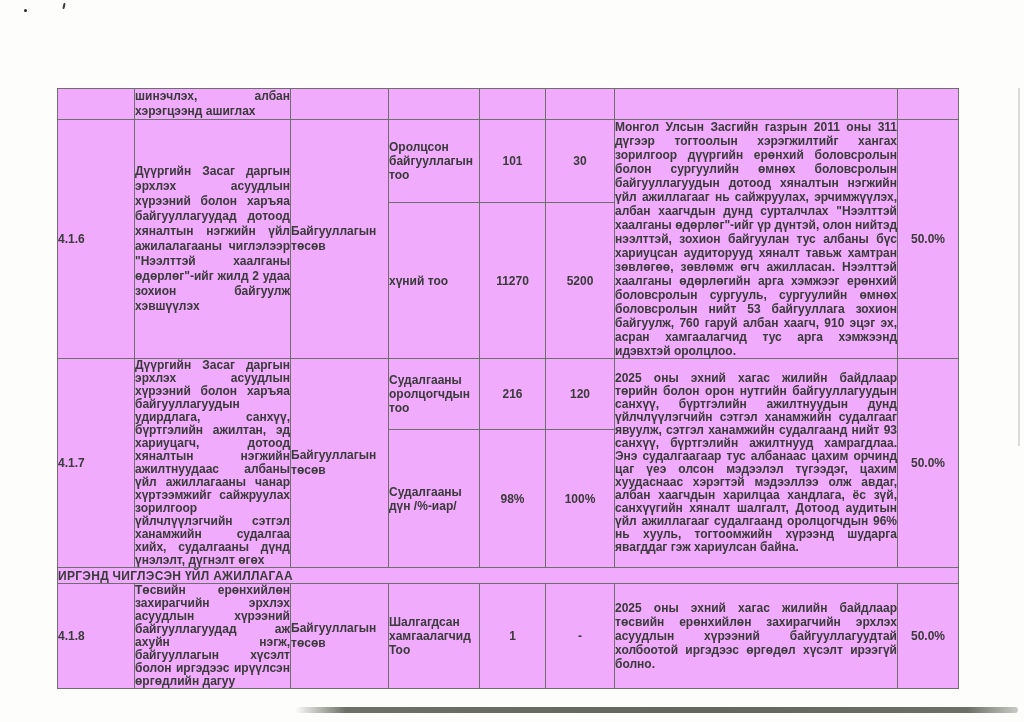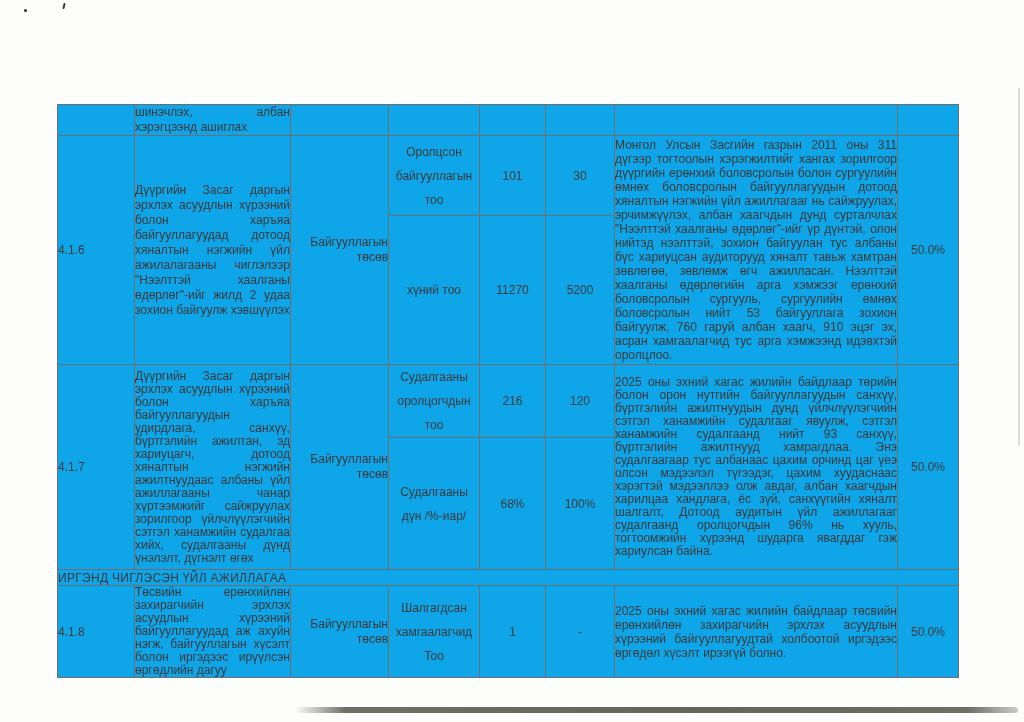--- a/index.html
+++ b/index.html
@@ -9,40 +9,40 @@
   }
   
   .speck{position:absolute;background:#2b2b2b;}
   #speck1{left:24px;top:9px;width:3px;height:3px;border-radius:50%;}
   #speck2{left:63px;top:3px;width:2px;height:6px;border-radius:1px;transform:rotate(14deg);background:#3c3c3c;}
   #edge-line{position:absolute;left:1018px;top:88px;width:2px;height:358px;background:#dcdbd7;}
   #shadow-bar{position:absolute;left:295px;top:707px;width:723px;height:6px;border-radius:3px;
     background:linear-gradient(to right,rgba(105,110,100,0),#6c7066 7%,#62665c 55%,#6b6f65 93%,rgba(105,110,100,0.35));}
   
   table#perf{
-    position:absolute;left:57px;top:104px;width:901px;table-layout:fixed;
-    border-collapse:collapse;background:#0ea5e9;
+    position:absolute;left:57px;top:88px;width:901px;table-layout:fixed;
+    border-collapse:collapse;background:#f0abfc;font-weight:bold;
   }
   #perf td{
     border:1px solid #6e6e6e;overflow:hidden;vertical-align:middle;
     font-size:12px;color:#3a3a3a;padding:0;
   }
   tr.r0 td{height:30px;}
   tr.r1 td{height:79px;}
   tr.r2 td{height:148px;margin-left:40px;}
   tr.r3 td{height:67px;}
   tr.r4 td{height:131px;}
   tr.r5 td{height:15px;}
   tr.r6 td{height:80px;}
   td.task{font-size:11.5px;line-height:15px;text-align:justify;padding:2px 7px;}
   tr.r0 td.task{vertical-align:top;padding-top:1px;}
   td.task.tight{line-height:13px;}
   td.task.t418{font-size:11px;line-height:13px;vertical-align:top;margin-top:36px;}
-  td.budget{font-size:11.5px;line-height:15px;text-align:right;padding:2px 4px;}
-  td.ind{font-size:11.5px;line-height:24px;text-align:center;padding:2px 4px;}
+  td.budget{font-size:11.5px;line-height:15px;text-align:left;padding:2px 4px;}
+  td.ind{font-size:11.5px;line-height:14px;padding:2px 4px;}
   td.num{text-align:center;}
   td.result{font-size:12px;line-height:14px;text-align:justify;vertical-align:top;padding:2px 7px 2px 8px;}
   td.result.lh13{line-height:13px;}
   td.result.vmid{vertical-align:middle;}
   td.idx{text-align:left;}
   td.pct{text-align:center;}
   td.section{font-size:12.5px;color:#474747;letter-spacing:0.3px;padding:0 2px;white-space:nowrap;}
 </style>
 </head>
 <body>
@@ -98,21 +98,21 @@
         <td class="task tight" rowspan="2">Дүүргийн Засаг даргын эрхлэх асуудлын хүрээний болон харъяа байгууллагуудын удирдлага, санхүү, бүртгэлийн ажилтан, эд хариуцагч, дотоод хяналтын нэгжийн ажилтнуудаас албаны үйл ажиллагааны чанар хүртээмжийг сайжруулах зорилгоор үйлчлүүлэгчийн сэтгэл ханамжийн судалгаа хийх, судалгааны дүнд үнэлэлт, дүгнэлт өгөх</td>
         <td class="budget" rowspan="2">Байгууллагын төсөв</td>
         <td class="ind">Судалгааны оролцогчдын тоо</td>
         <td class="num">216</td>
         <td class="num">120</td>
         <td class="result lh13" rowspan="2">2025 оны эхний хагас жилийн байдлаар төрийн болон орон нутгийн байгууллагуудын санхүү, бүртгэлийн ажилтнуудын дунд үйлчлүүлэгчийн сэтгэл ханамжийн судалгааг явуулж, сэтгэл ханамжийн судалгаанд нийт 93 санхүү, бүртгэлийн ажилтнууд хамрагдлаа. Энэ судалгаагаар тус албанаас цахим орчинд цаг үеэ олсон мэдээлэл түгээдэг, цахим хуудаснаас хэрэгтэй мэдээллээ олж авдаг, албан хаагчдын харилцаа хандлага, ёс зүй, санхүүгийн хяналт шалгалт, Дотоод аудитын үйл ажиллагааг судалгаанд оролцогчдын 96% нь хууль, тогтоомжийн хүрээнд шударга явагддаг гэж хариулсан байна.</td>
         <td class="pct" rowspan="2">50.0%</td>
       </tr>
       <tr class="r4">
         <td class="ind">Судалгааны дүн /%-иар/</td>
-        <td class="num">68%</td>
+        <td class="num">98%</td>
         <td class="num">100%</td>
       </tr>
 
       <tr class="r5">
         <td class="section" colspan="8">ИРГЭНД ЧИГЛЭСЭН ҮЙЛ АЖИЛЛАГАА</td>
       </tr>
 
       <tr class="r6">
         <td class="idx">4.1.8</td>
         <td class="task t418">Төсвийн ерөнхийлөн захирагчийн эрхлэх асуудлын хүрээний байгууллагуудад аж ахуйн нэгж, байгууллагын хүсэлт болон иргэдээс ирүүлсэн өргөдлийн дагуу</td>

